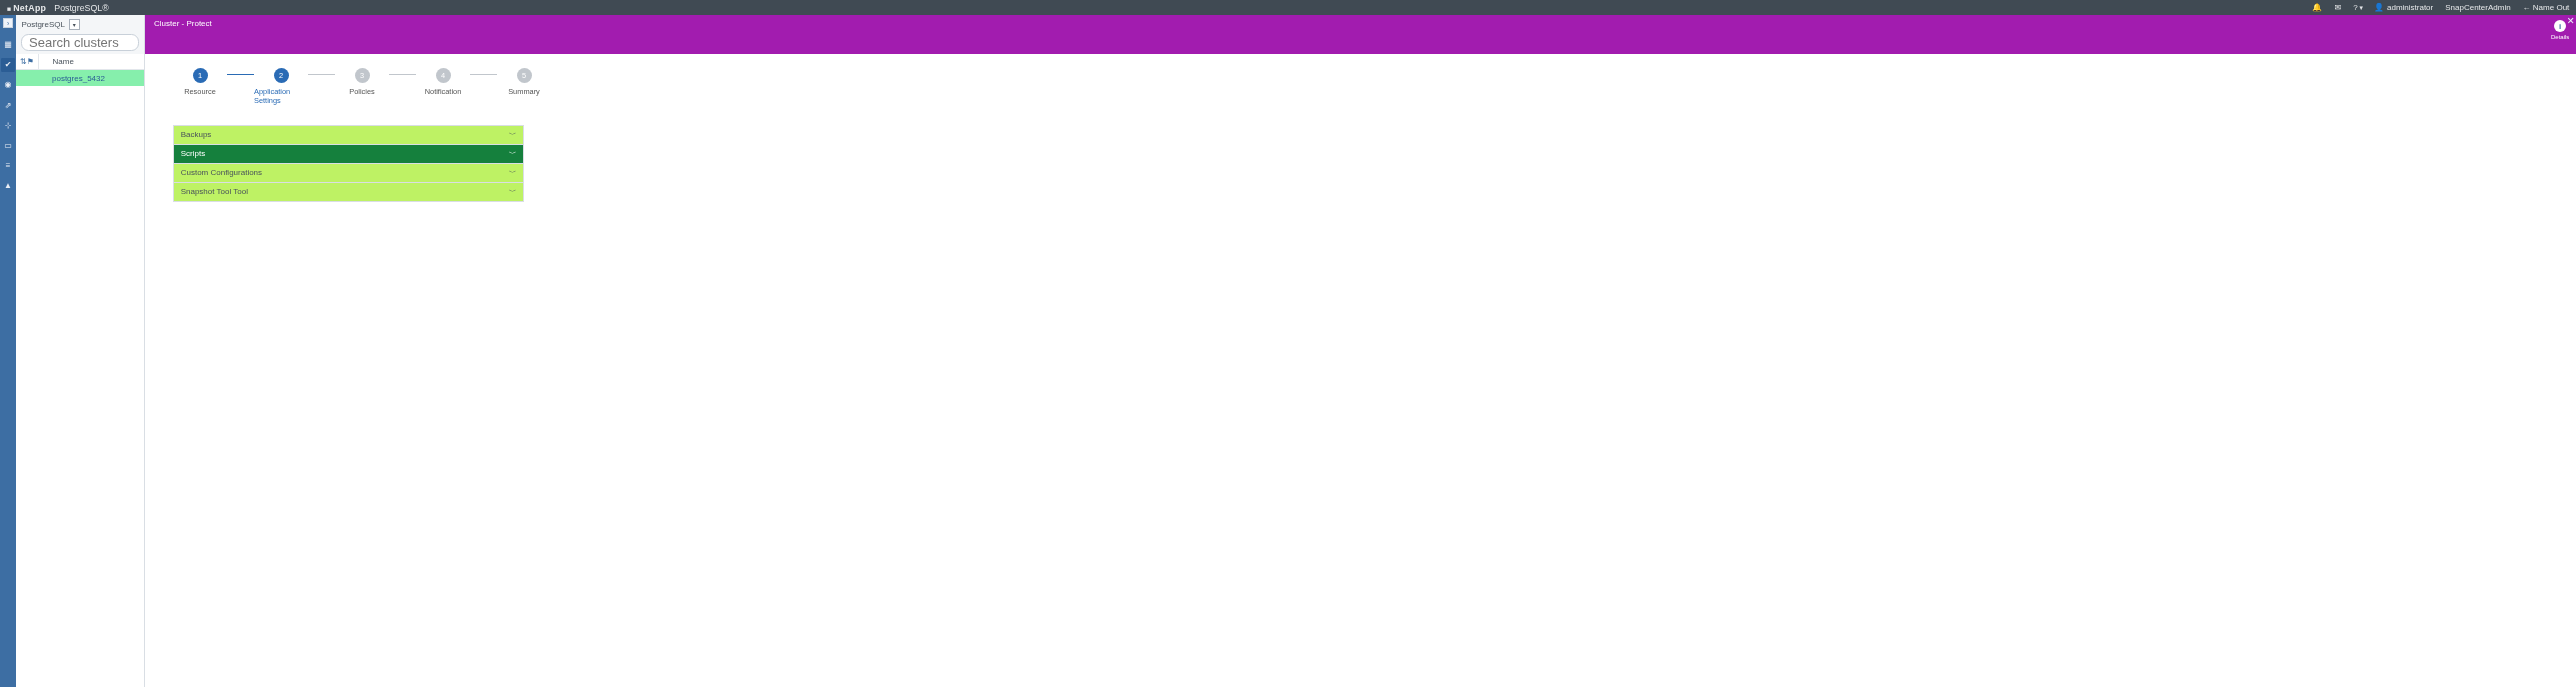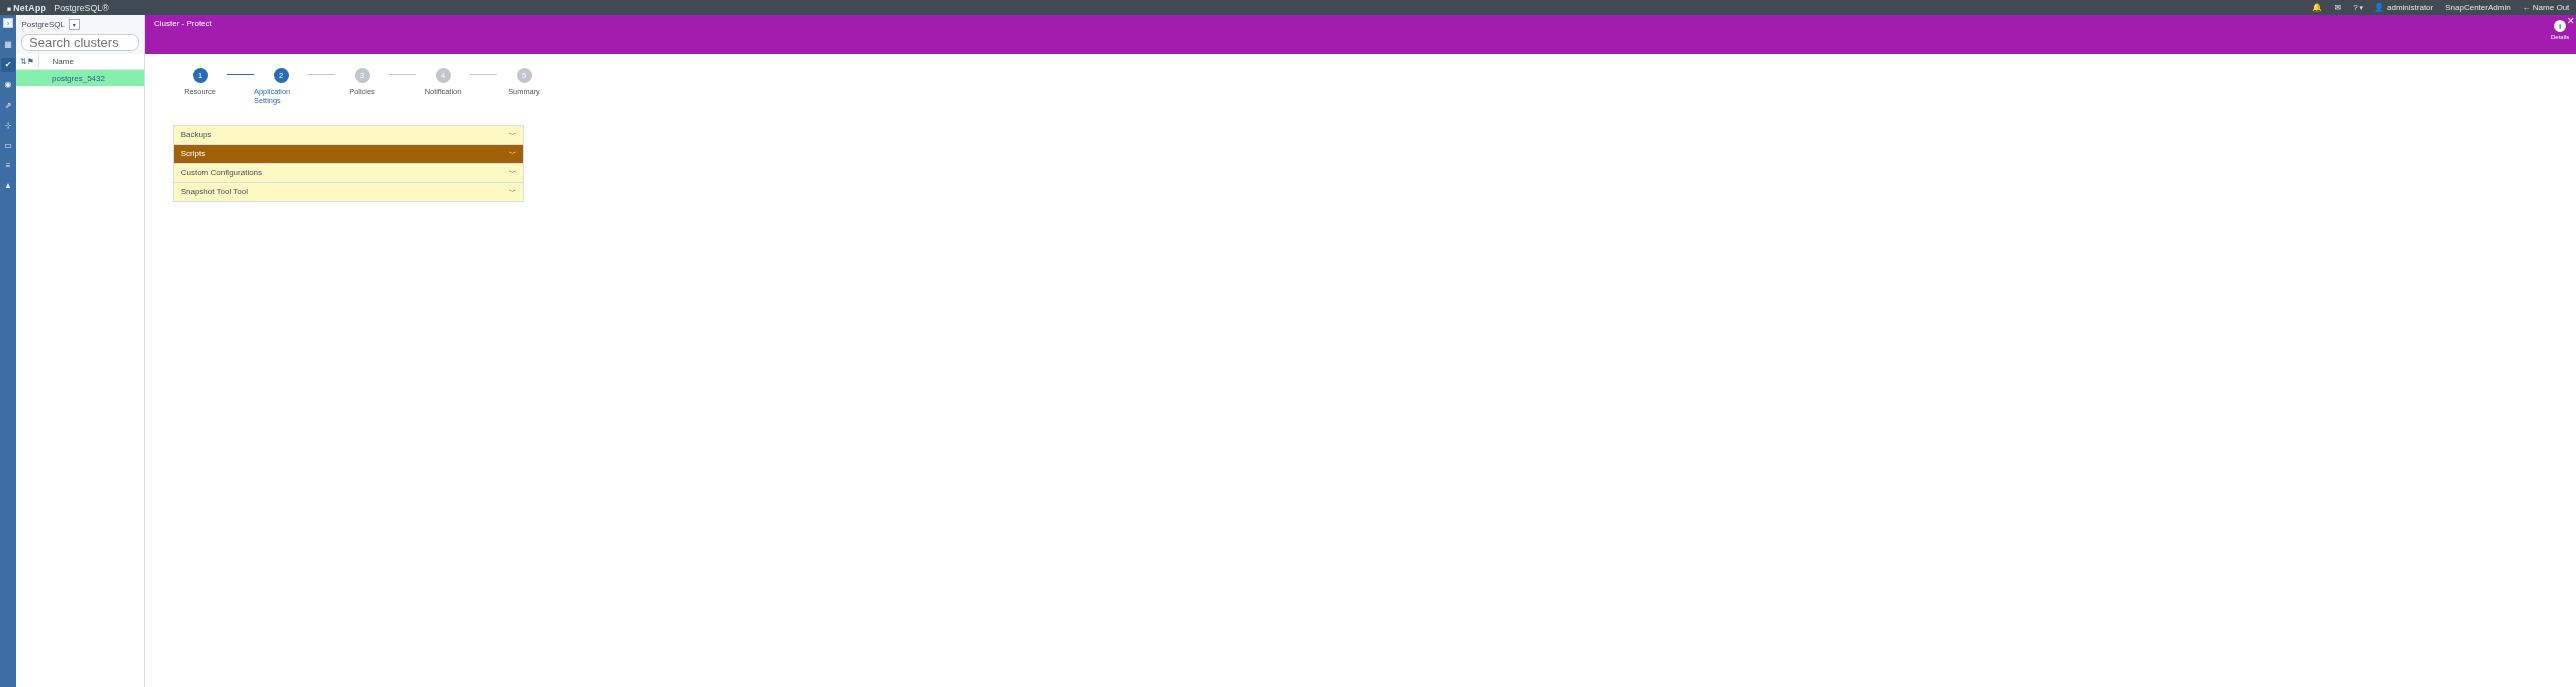--- a/index.html
+++ b/index.html
@@ -164,26 +164,26 @@
 .accordion {
   margin-top: 20px;
   width: 351px;
   border: 0.7px solid #d9dee4;
   font-size: 8px;
 }
 .acc-item {
   border-top: 0.7px solid #d9dee4;
   display:flex; align-items:center; justify-content:space-between;
   padding: 4px 6.7px;
-  background:#fef9c3;
+  background:#bef264;
   color:#49525b;
   cursor:pointer;
 }
 .acc-item:first-child { border-top: none; }
-.acc-item.active { background:#a16207; color:#fff; }
+.acc-item.active { background:#15803d; color:#fff; }
 .acc-chev { font-size: 7.4px; }
 </style>
 </head>
 <body>
 
 <div class="topbar">
   <div class="brand">
     <span class="brand-glyph brand-logo">NetApp</span>
     <span>PostgreSQL®</span>
   </div>

